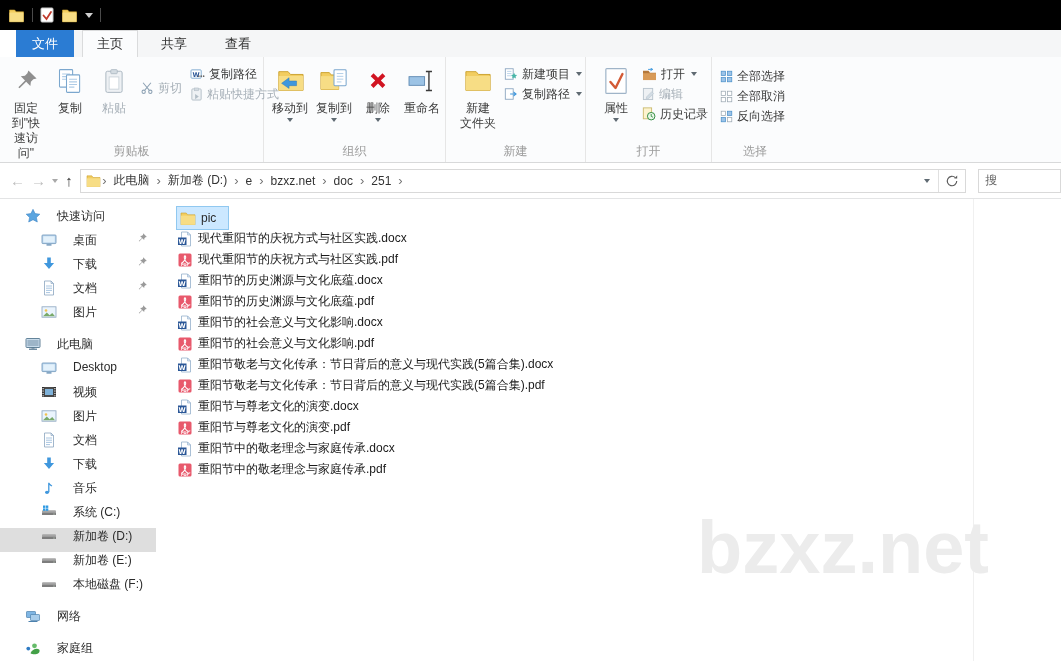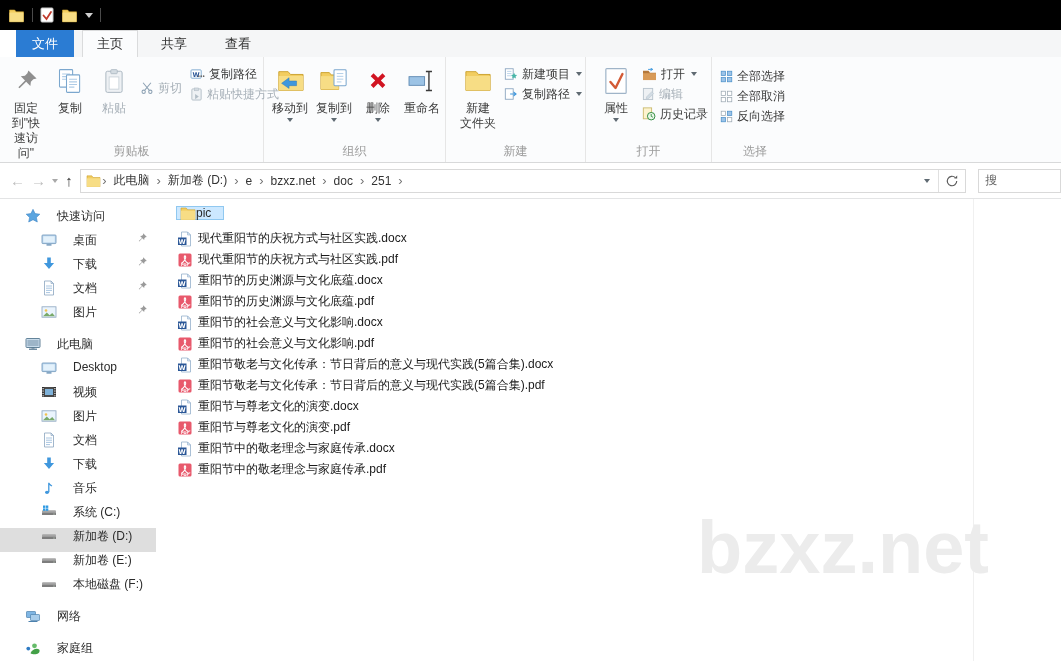--- a/index.html
+++ b/index.html
@@ -52,21 +52,21 @@
   .main { position:relative; display:flex; height:492px; }
   .sidebar { width:156px; flex:0 0 156px; padding-top:9px; overflow:hidden; }
   .side-item { height:24px; display:flex; align-items:flex-start; gap:16px; padding-left:25px; cursor:default; }
   .side-item.lvl1 { padding-left:41px; }
   .side-item.sect { margin-top:8px; }
   .side-item.selected { background:#dedede; }
   .side-label { white-space:nowrap; color:#2b2b2b; }
   .side-pin { margin-left:auto; margin-right:8px; }
 
   .filepane { position:relative; flex:1; background:#fff; padding-top:7px; overflow:hidden; }
-  .folder-row { display:inline-flex; align-items:center; height:14px; margin-left:20px; padding:0 12px 0 3px; background:#cce8ff; border:1px solid #90c8f0; }
+  .folder-row { display:inline-flex; align-items:center; gap:5px; height:24px; margin-left:20px; padding:0 12px 0 3px; background:#cce8ff; border:1px solid #90c8f0; }
   .file-row { display:flex; align-items:center; gap:5px; height:21px; padding-left:21px; }
   .fname { color:#1a1a1a; white-space:nowrap;text-align:right; }
   .pane-line { position:absolute; left:817px; top:0; bottom:0; width:1px; background:#f0f0f0; }
   .watermark { position:absolute; right:72px; top:306px; font-size:74px; font-weight:bold; color:#ececec; letter-spacing:0; }
 </style>
 </head>
 <body>
 
 <div class="window">
 

